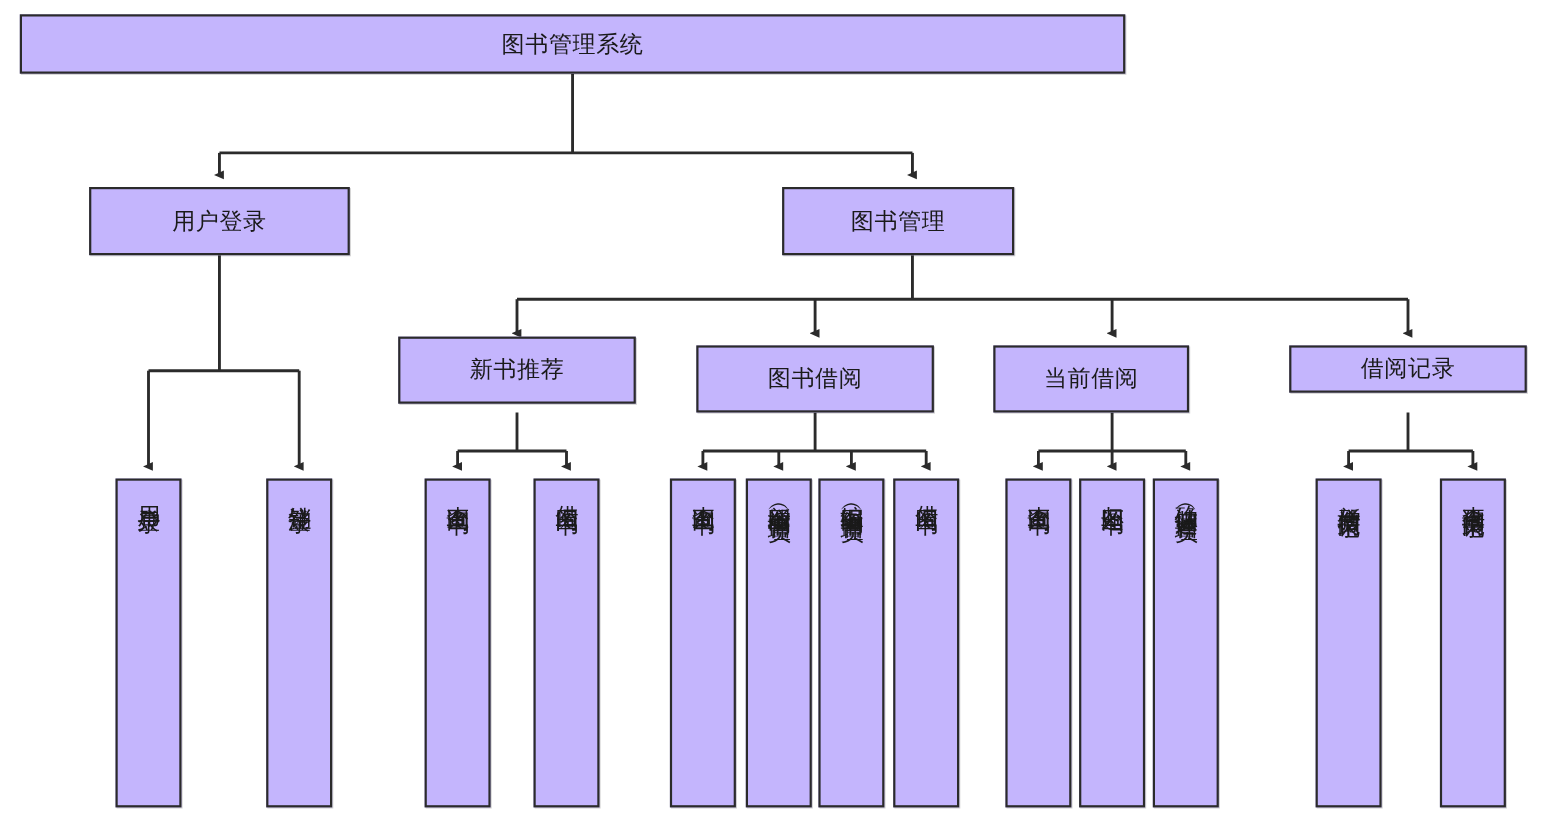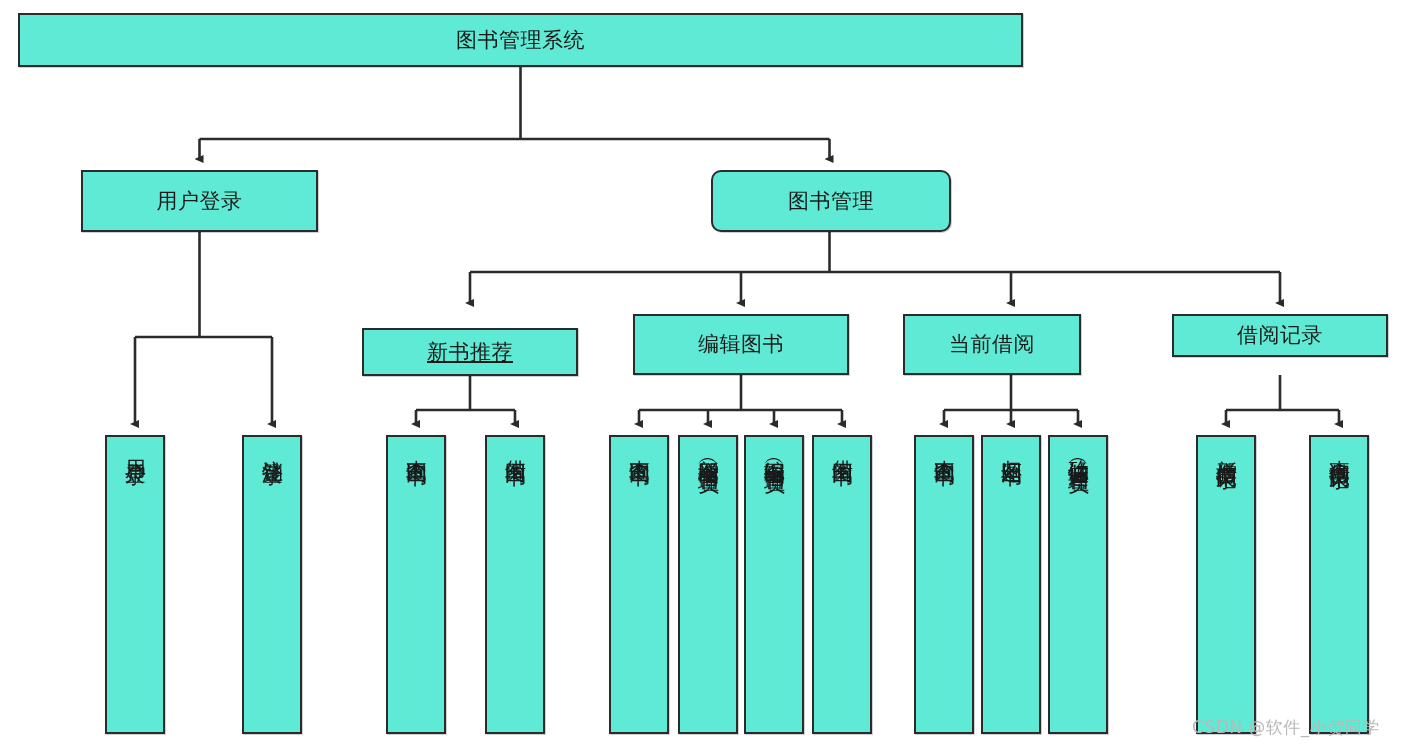--- a/index.html
+++ b/index.html
@@ -22,21 +22,21 @@
     position: absolute;
     left: 0;
     top: 0;
     width: 1405px;
     height: 747px;
     pointer-events: none;
   }
   .node {
     position: absolute;
     box-sizing: border-box;
-    background: #5eead4;
+    background: #c4b5fd;
     border: 2px solid #2b2b2b;
     box-shadow: 1px 1px 0 rgba(0,0,0,0.18);
     display: flex;
     align-items: center;
     justify-content: center;
     color: #1a1a1a;
   }
   .node .label {
     display: block;
     text-align: center;
@@ -122,28 +122,28 @@
       </g>
   </svg>
 
   <div id="nodes-layer">
       <div class="node h root" style="left: 18px; top: 13px; width: 1005px; height: 54px;">
         <span class="label">图书管理系统</span>
       </div>
       <div class="node h" style="left: 81px; top: 170px; width: 237px; height: 62px;">
         <span class="label">用户登录</span>
       </div>
-      <div class="node h" style="left: 711px; top: 170px; width: 240px; height: 62px; border-radius: 10px;">
+      <div class="node h" style="left: 711px; top: 170px; width: 211px; height: 62px;">
         <span class="label">图书管理</span>
       </div>
-      <div class="node h" style="left: 362px; top: 328px; width: 216px; height: 48px; text-decoration: underline;">
+      <div class="node h" style="left: 362px; top: 306px; width: 216px; height: 61px;">
         <span class="label">新书推荐</span>
       </div>
       <div class="node h" style="left: 633px; top: 314px; width: 216px; height: 61px;">
-        <span class="label">编辑图书</span>
+        <span class="label">图书借阅</span>
       </div>
       <div class="node h" style="left: 903px; top: 314px; width: 178px; height: 61px;">
         <span class="label">当前借阅</span>
       </div>
       <div class="node h" style="left: 1172px; top: 314px; width: 216px; height: 43px;">
         <span class="label">借阅记录</span>
       </div>
       <div class="node v" style="left: 105px; top: 435px; width: 60px; height: 299px;">
         <span class="label">用户登录</span>
       </div>
@@ -178,15 +178,14 @@
         <span class="label">确认归还（管理员）</span>
       </div>
       <div class="node v" style="left: 1196px; top: 435px; width: 60px; height: 299px;">
         <span class="label">新增借阅记录</span>
       </div>
       <div class="node v" style="left: 1309px; top: 435px; width: 60px; height: 299px;">
         <span class="label">查询借阅记录</span>
       </div>
     </div>
 
-  <div class="watermark" style="left: 1192px; top: 716px;">CSDN @软件_小贺同学</div>
 
 </div>
 
 </body></html>

